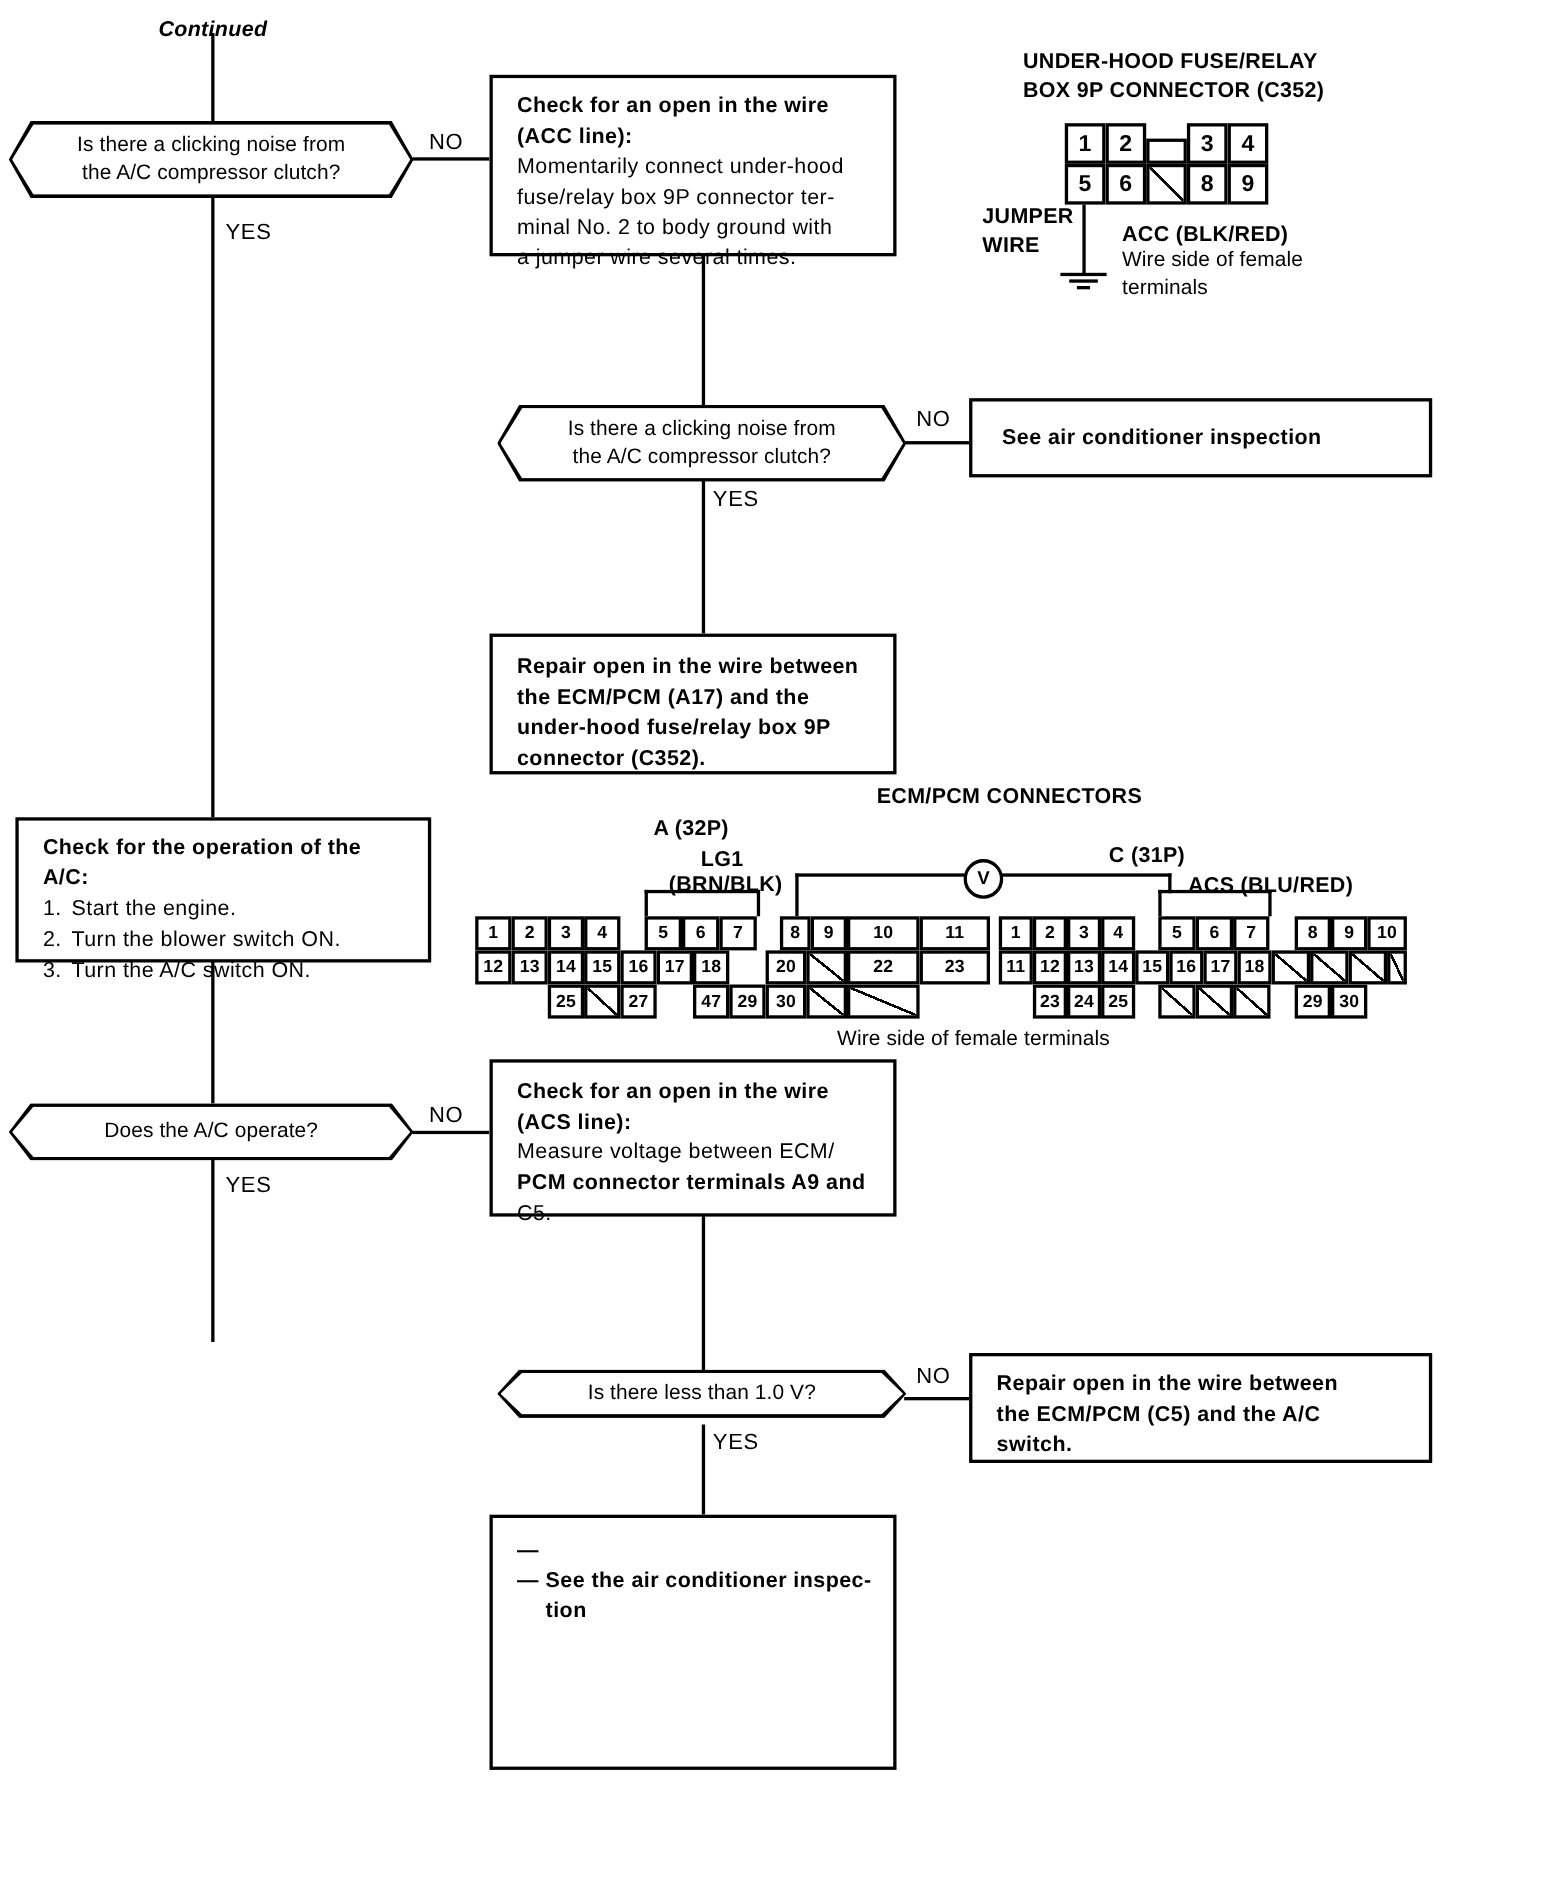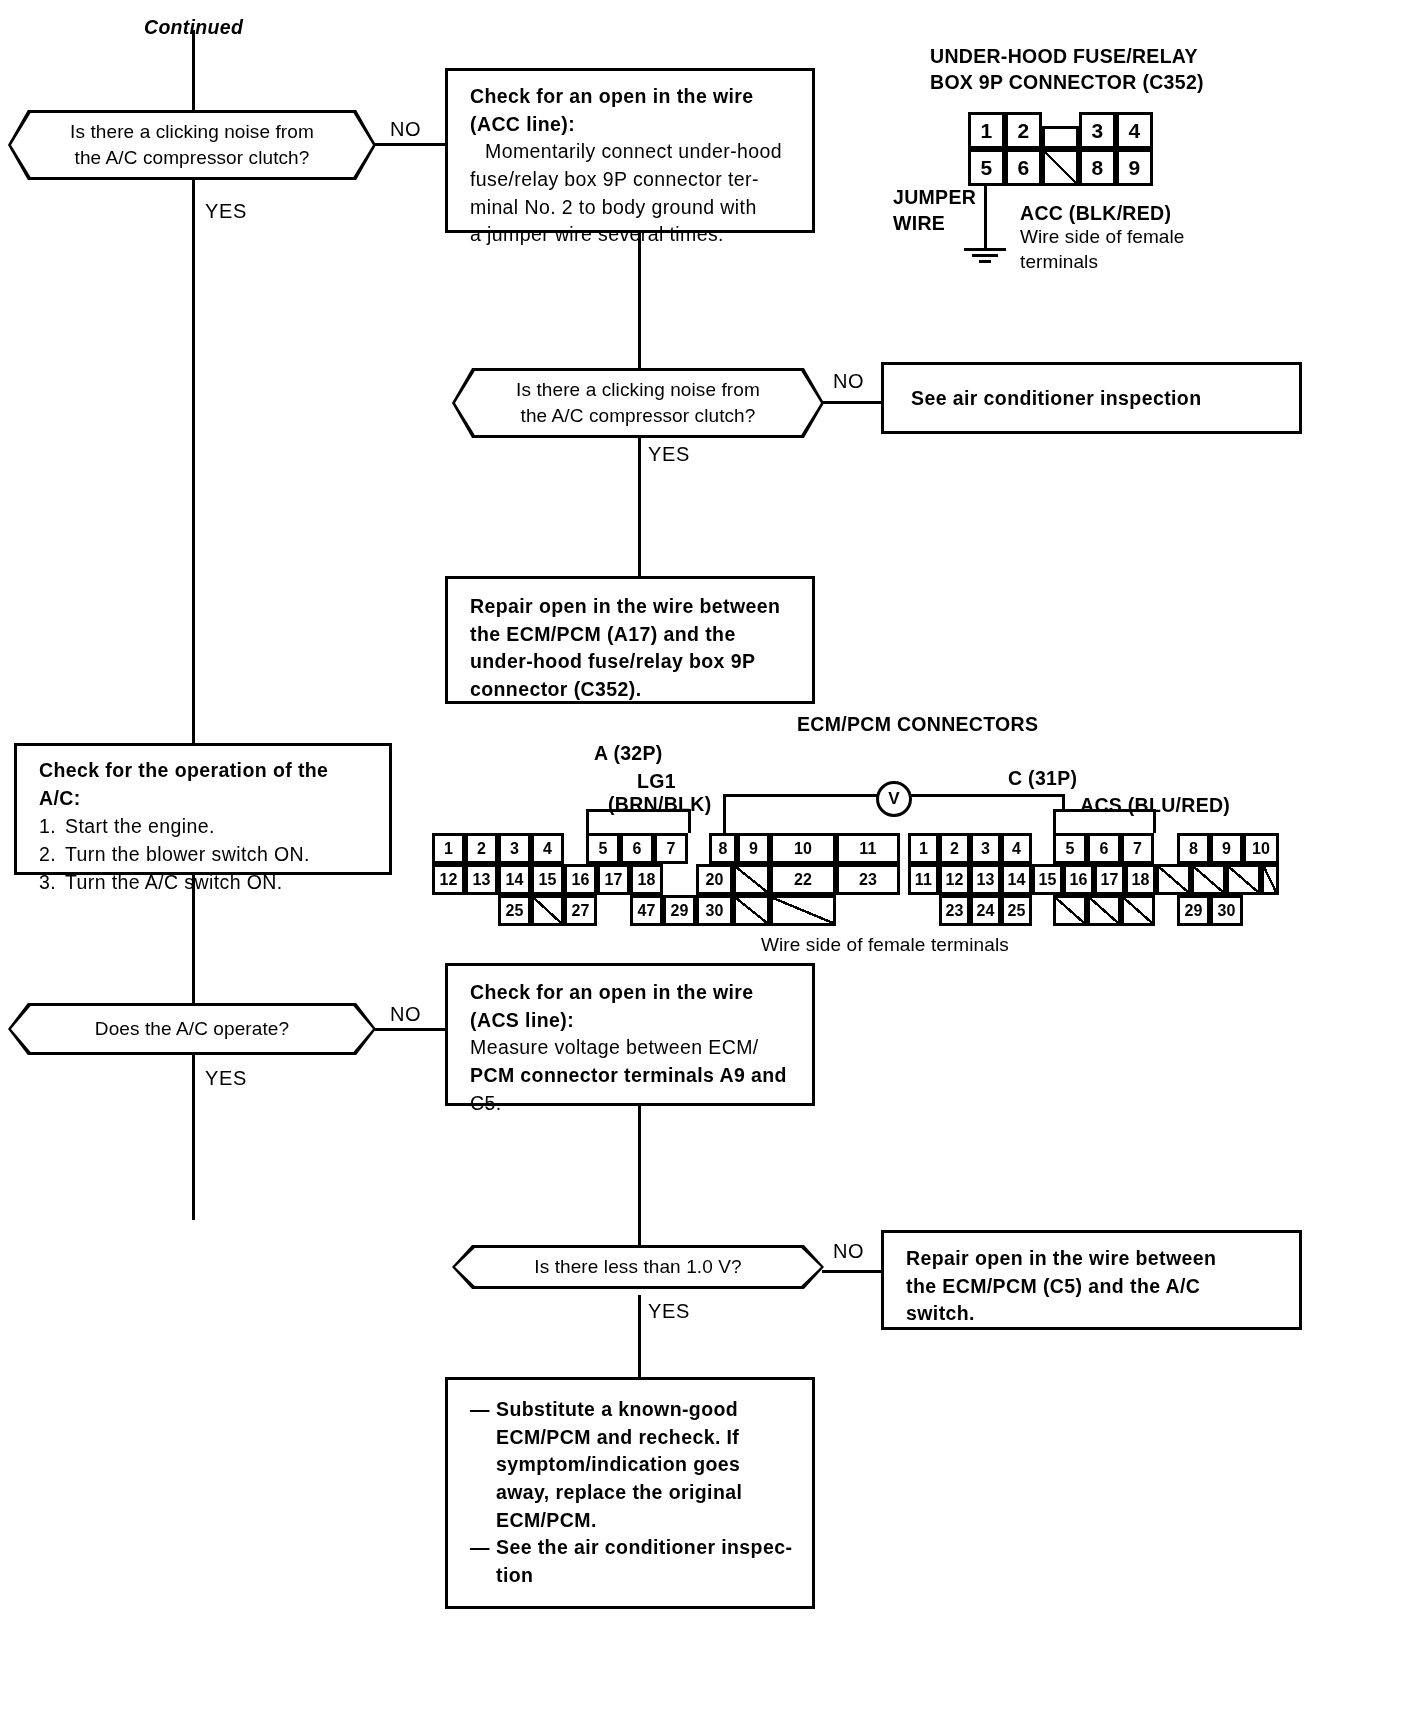--- a/index.html
+++ b/index.html
@@ -135,21 +135,21 @@
     </div>
   </div>
   <div class="hline" style="left:375px;top:143px;width:70px;"></div>
   <div class="branch-label" style="left:390px;top:118px;">NO</div>
   <div class="vline" style="left:192px;top:178px;height:570px;"></div>
   <div class="branch-label" style="left:205px;top:200px;">YES</div>
 
   <div class="box" style="left:445px;top:68px;width:370px;height:165px;">
     <div>Check for an open in the wire</div>
     <div>(ACC line):</div>
-    <div style="font-weight:normal;margin-left:15px;">Momentarily connect under-hood</div>
+    <div style="font-weight:normal;">Momentarily connect under-hood</div>
     <div style="font-weight:normal;">fuse/relay box 9P connector ter-</div>
     <div style="font-weight:normal;">minal No. 2 to body ground with</div>
     <div style="font-weight:normal;">a jumper wire several times.</div>
   </div>
   <div class="vline" style="left:638px;top:231px;height:144px;"></div>
 
   <div class="heading" style="left:930px;top:44px;text-align:left;">
     <div>UNDER-HOOD FUSE/RELAY</div>
     <div>BOX 9P CONNECTOR (C352)</div>
   </div>
@@ -357,27 +357,20 @@
 
   <div class="box" style="left:881px;top:1230px;width:421px;height:100px;padding-top:12px;">
     <div>Repair open in the wire between</div>
     <div>the ECM/PCM (C5) and the A/C</div>
     <div>switch.</div>
   </div>
 
   <div class="box dashlist" style="left:445px;top:1377px;width:370px;height:232px;padding:16px 14px 10px 22px;">
     <div class="li">
       <span class="d">—</span>
-      <span>
-        <span style="display:block">Substitute a known-good</span>
-        <span style="display:block">ECM/PCM and recheck. If</span>
-        <span style="display:block">symptom/indication goes</span>
-        <span style="display:block">away, replace the original</span>
-        <span style="display:block">ECM/PCM.</span>
-      </span>
     </div>
     <div class="li">
       <span class="d">—</span>
       <span>
         <span style="display:block">See the air conditioner inspec-</span>
         <span style="display:block">tion</span>
       </span>
     </div>
   </div>
 

